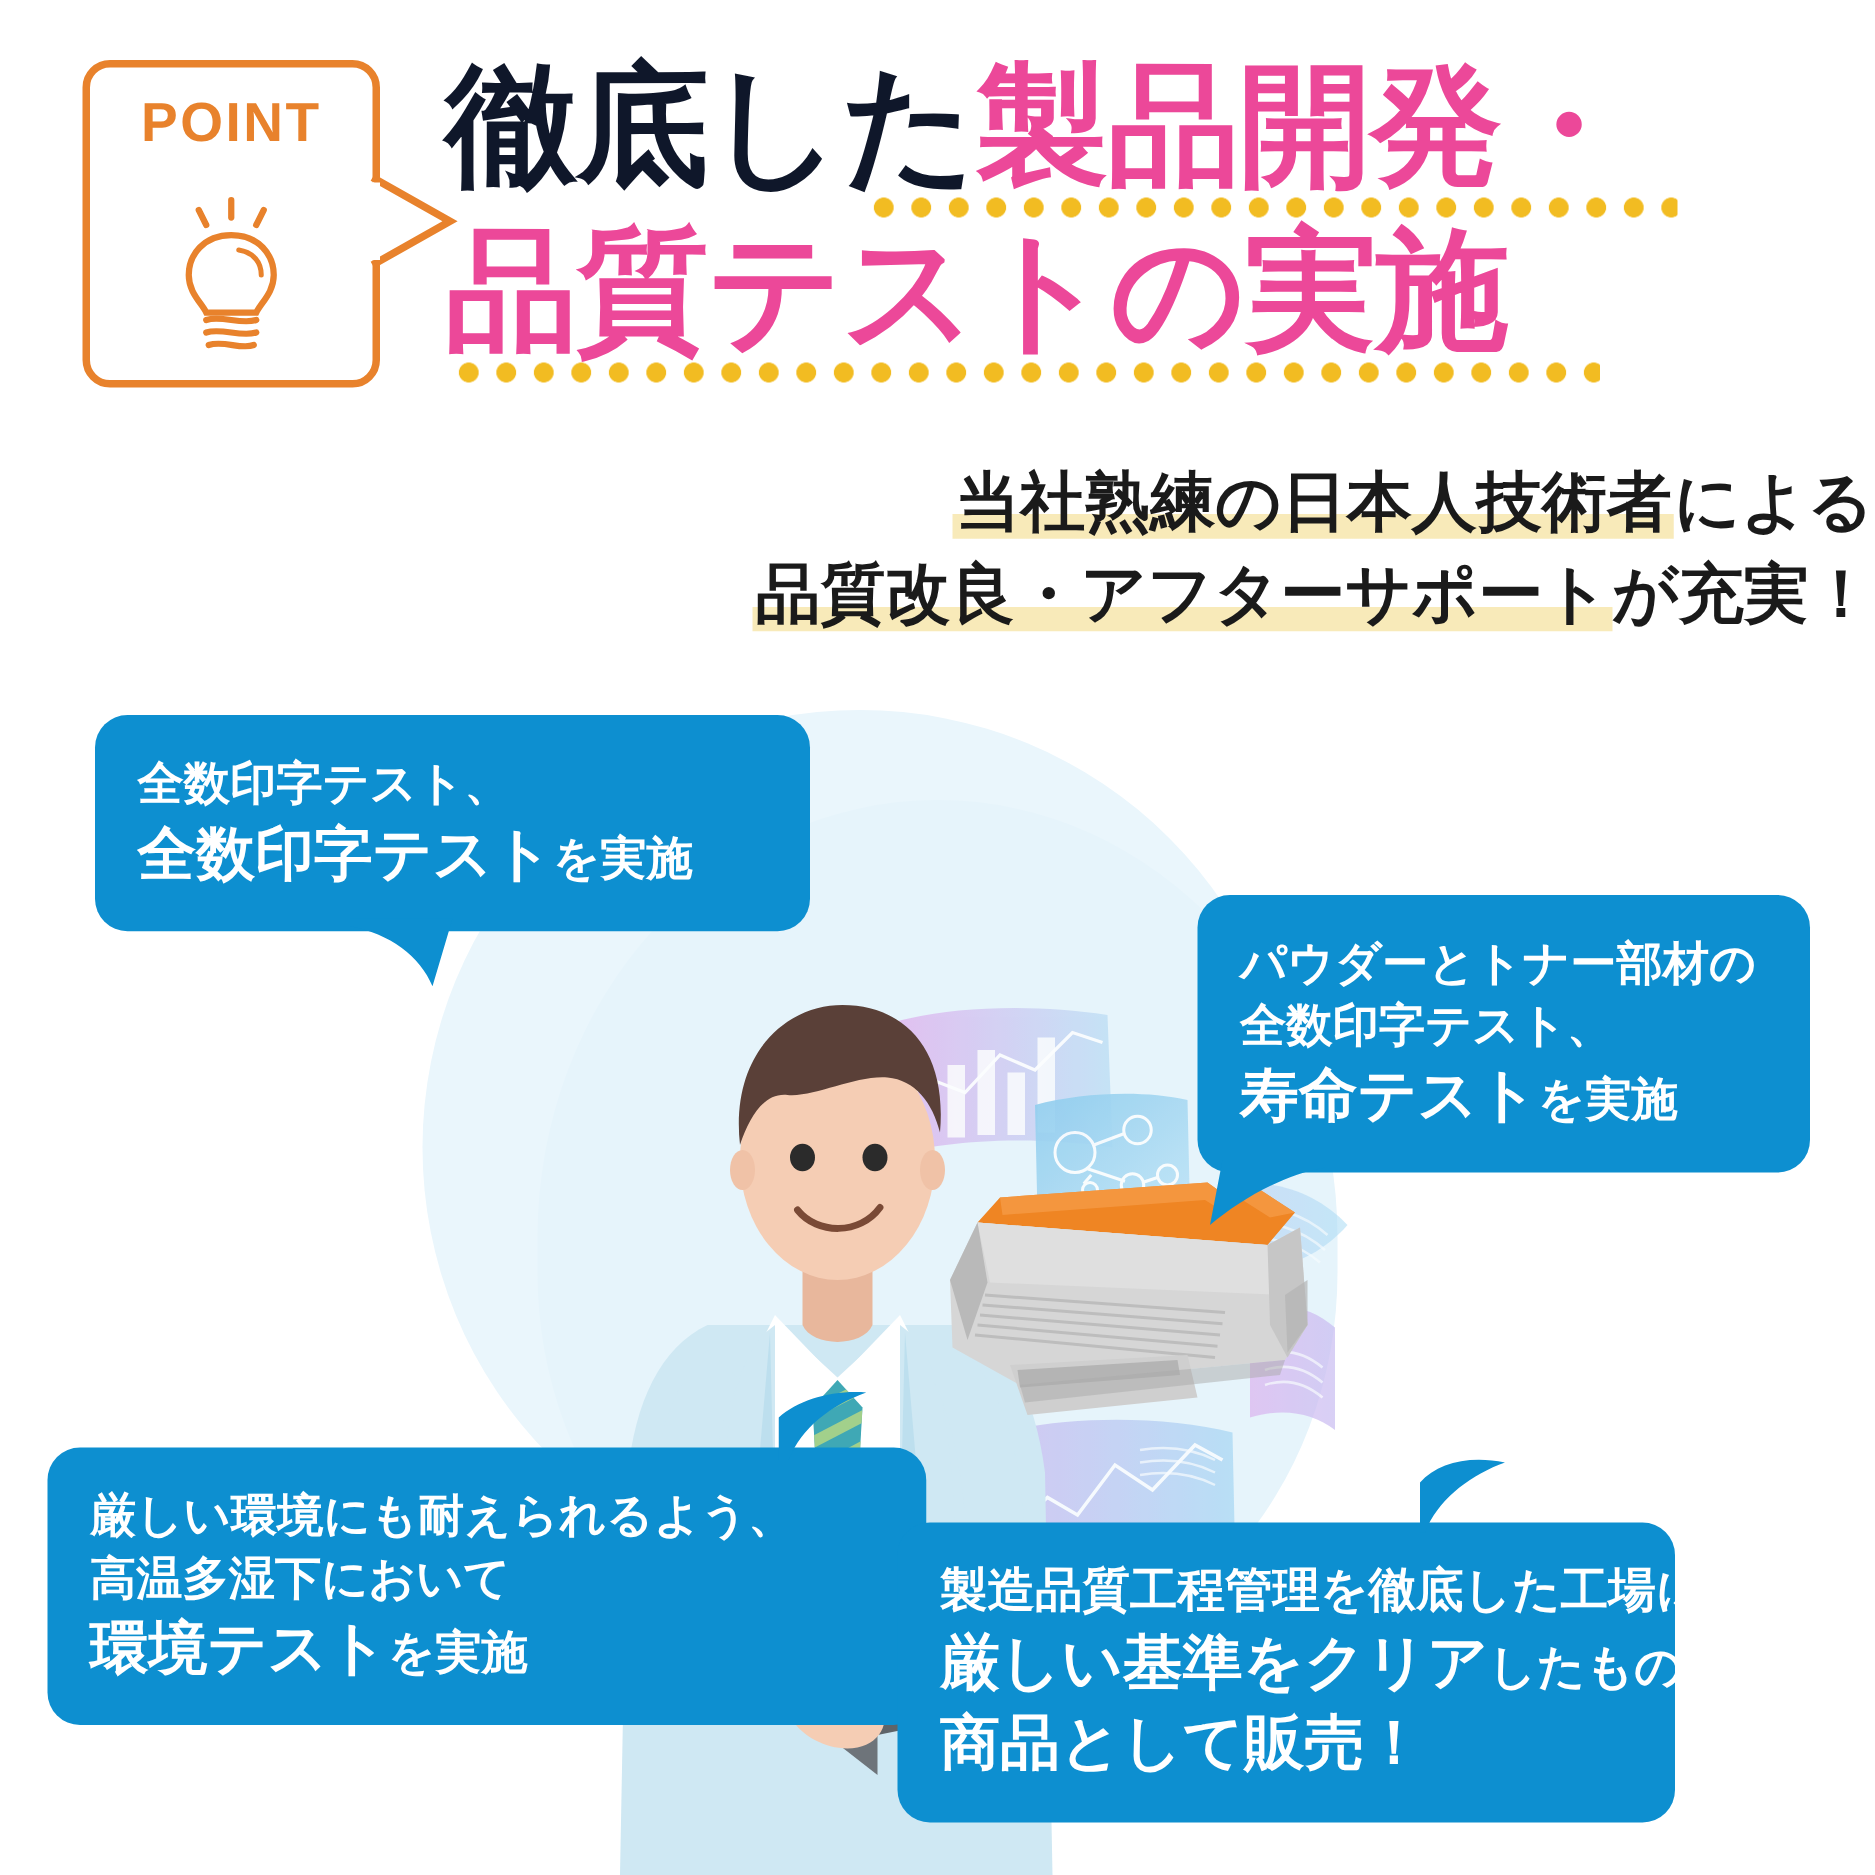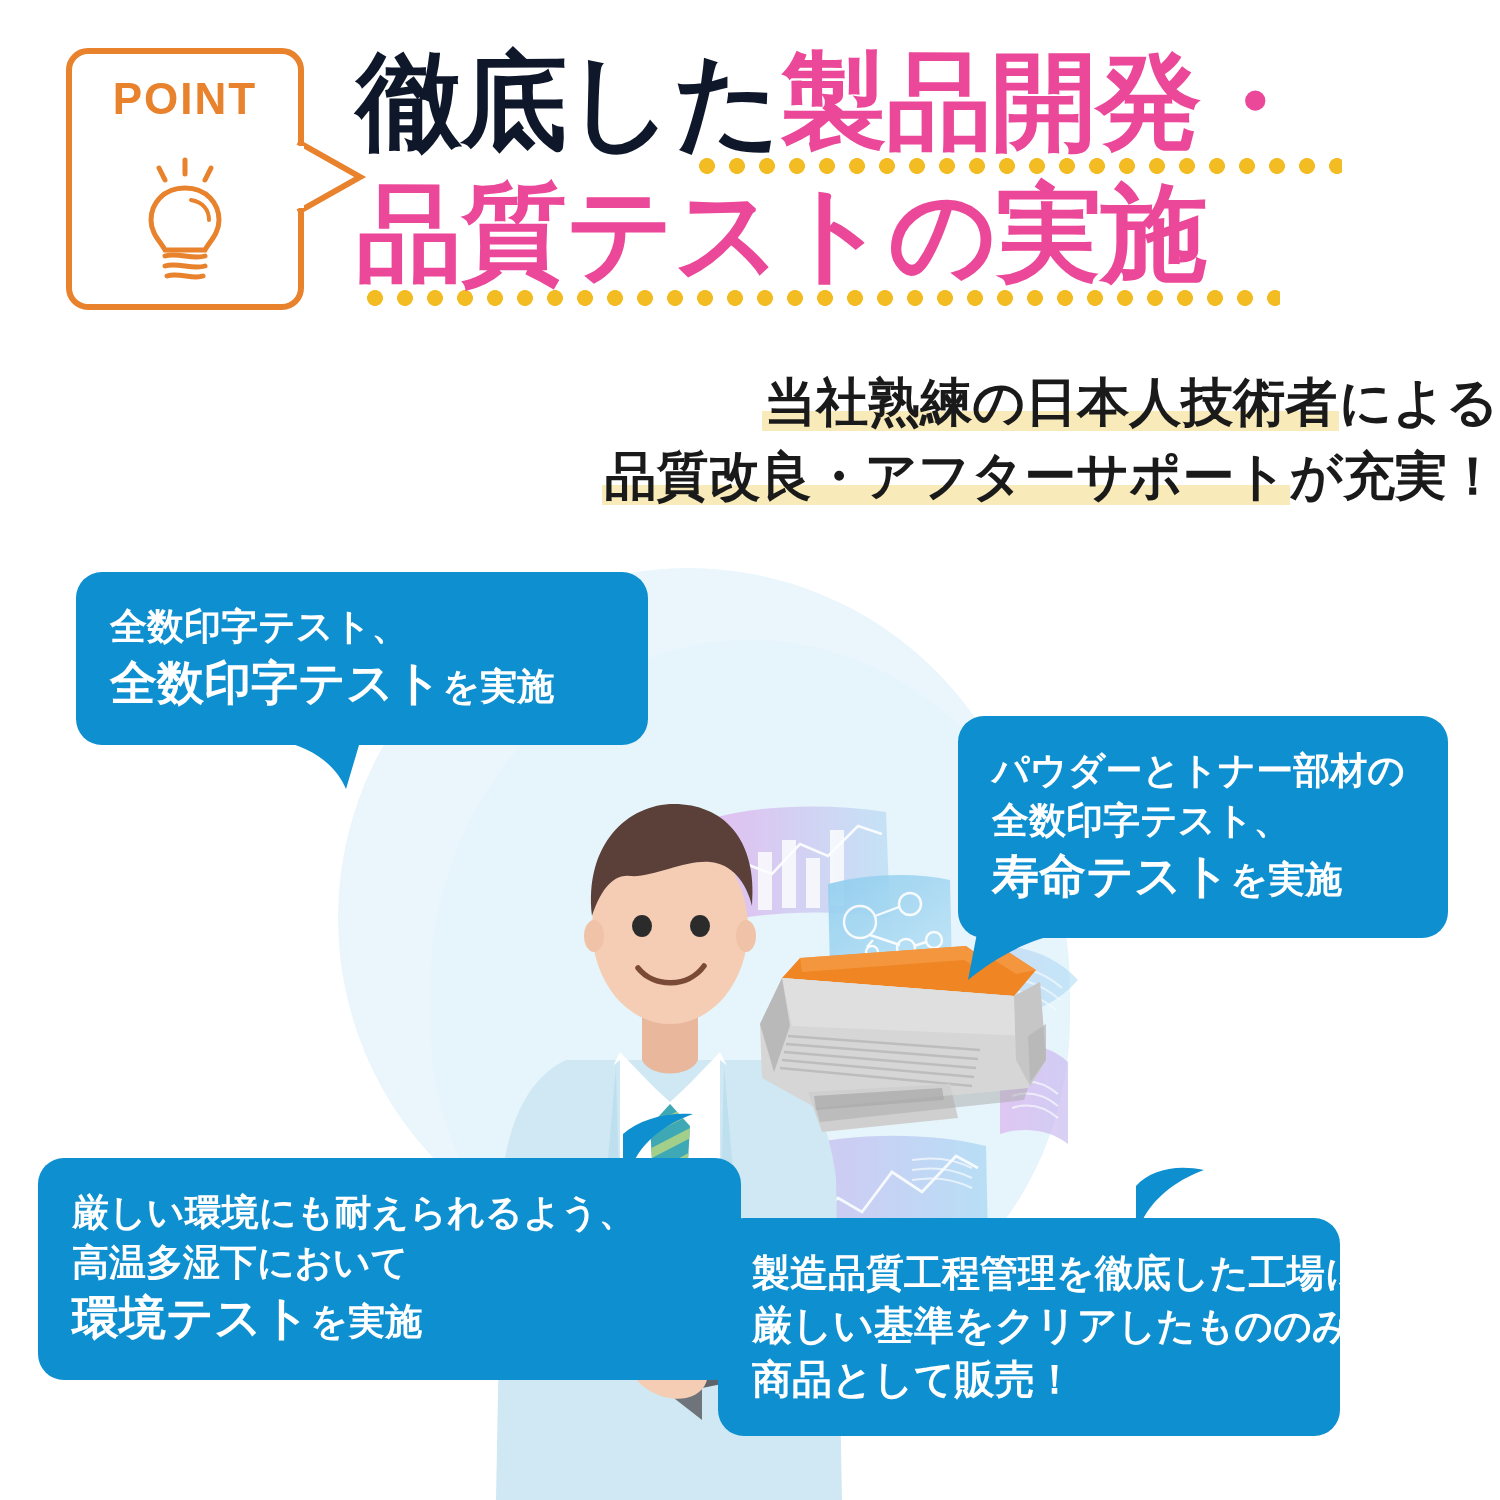--- a/index.html
+++ b/index.html
@@ -71,21 +71,21 @@
 
   
   .bubble{
     position:absolute; background:#0d8fd0; border-radius:26px;
     color:#ffffff; padding:30px 34px;
   }
   .bubble .ln{ line-height:1.34; white-space:nowrap; }
   .t-small{ font-size:37px; font-weight:bold; }
   .t-big{ font-size:47px; font-weight:bold; }
   .t-mid{ font-size:38px; font-weight:bold; }
-  .t-xl{ font-size:40px; font-weight:bold; }
+  .t-xl{ font-size:48px; font-weight:bold; }
 
   .tail{ position:absolute; }
 
   #bubble1{ left:76px; top:572px; width:572px; }
   #bubble2{ left:958px; top:716px; width:490px; }
   #bubble3{ left:38px; top:1158px; width:703px; }
   #bubble4{ left:718px; top:1218px; width:622px; }
 
   
   #person{ position:absolute; left:470px; top:240px; width:400px; height:740px; }

